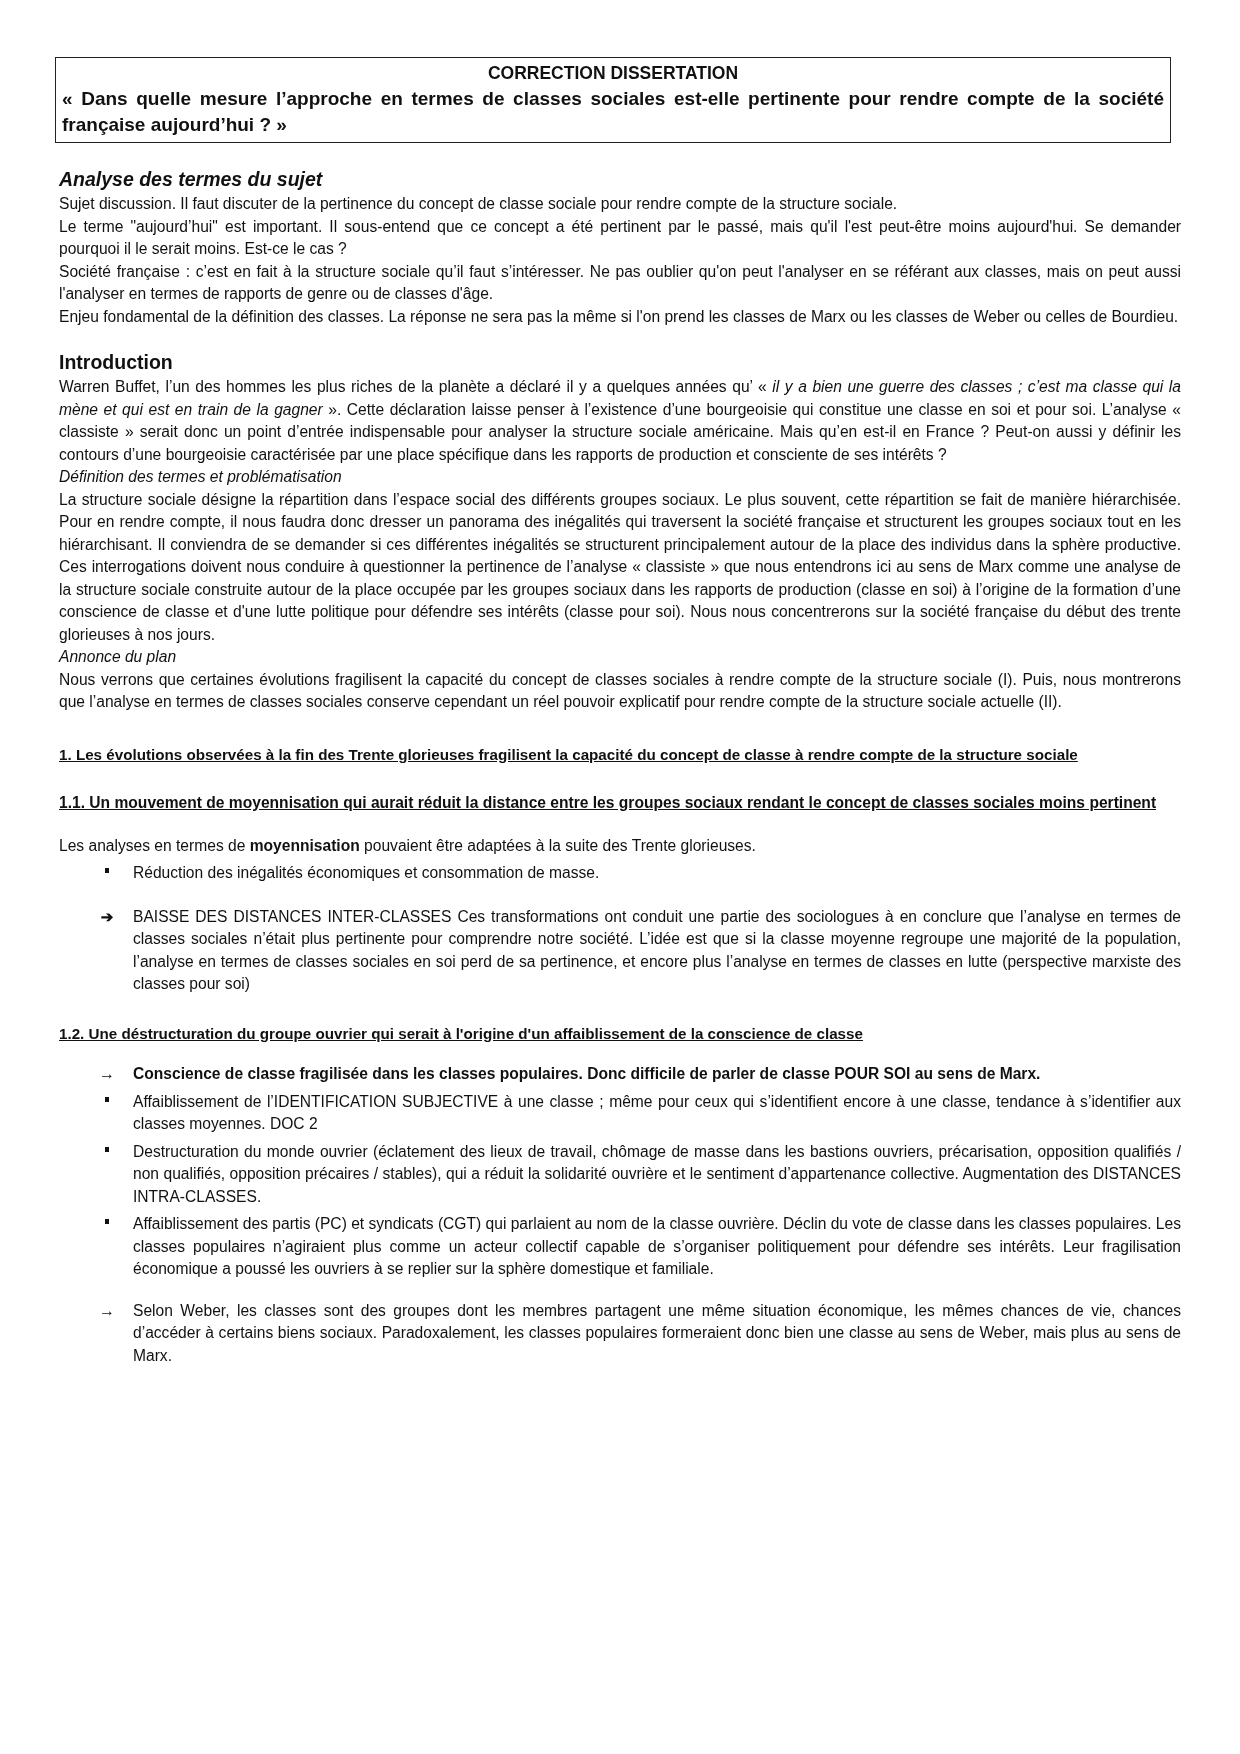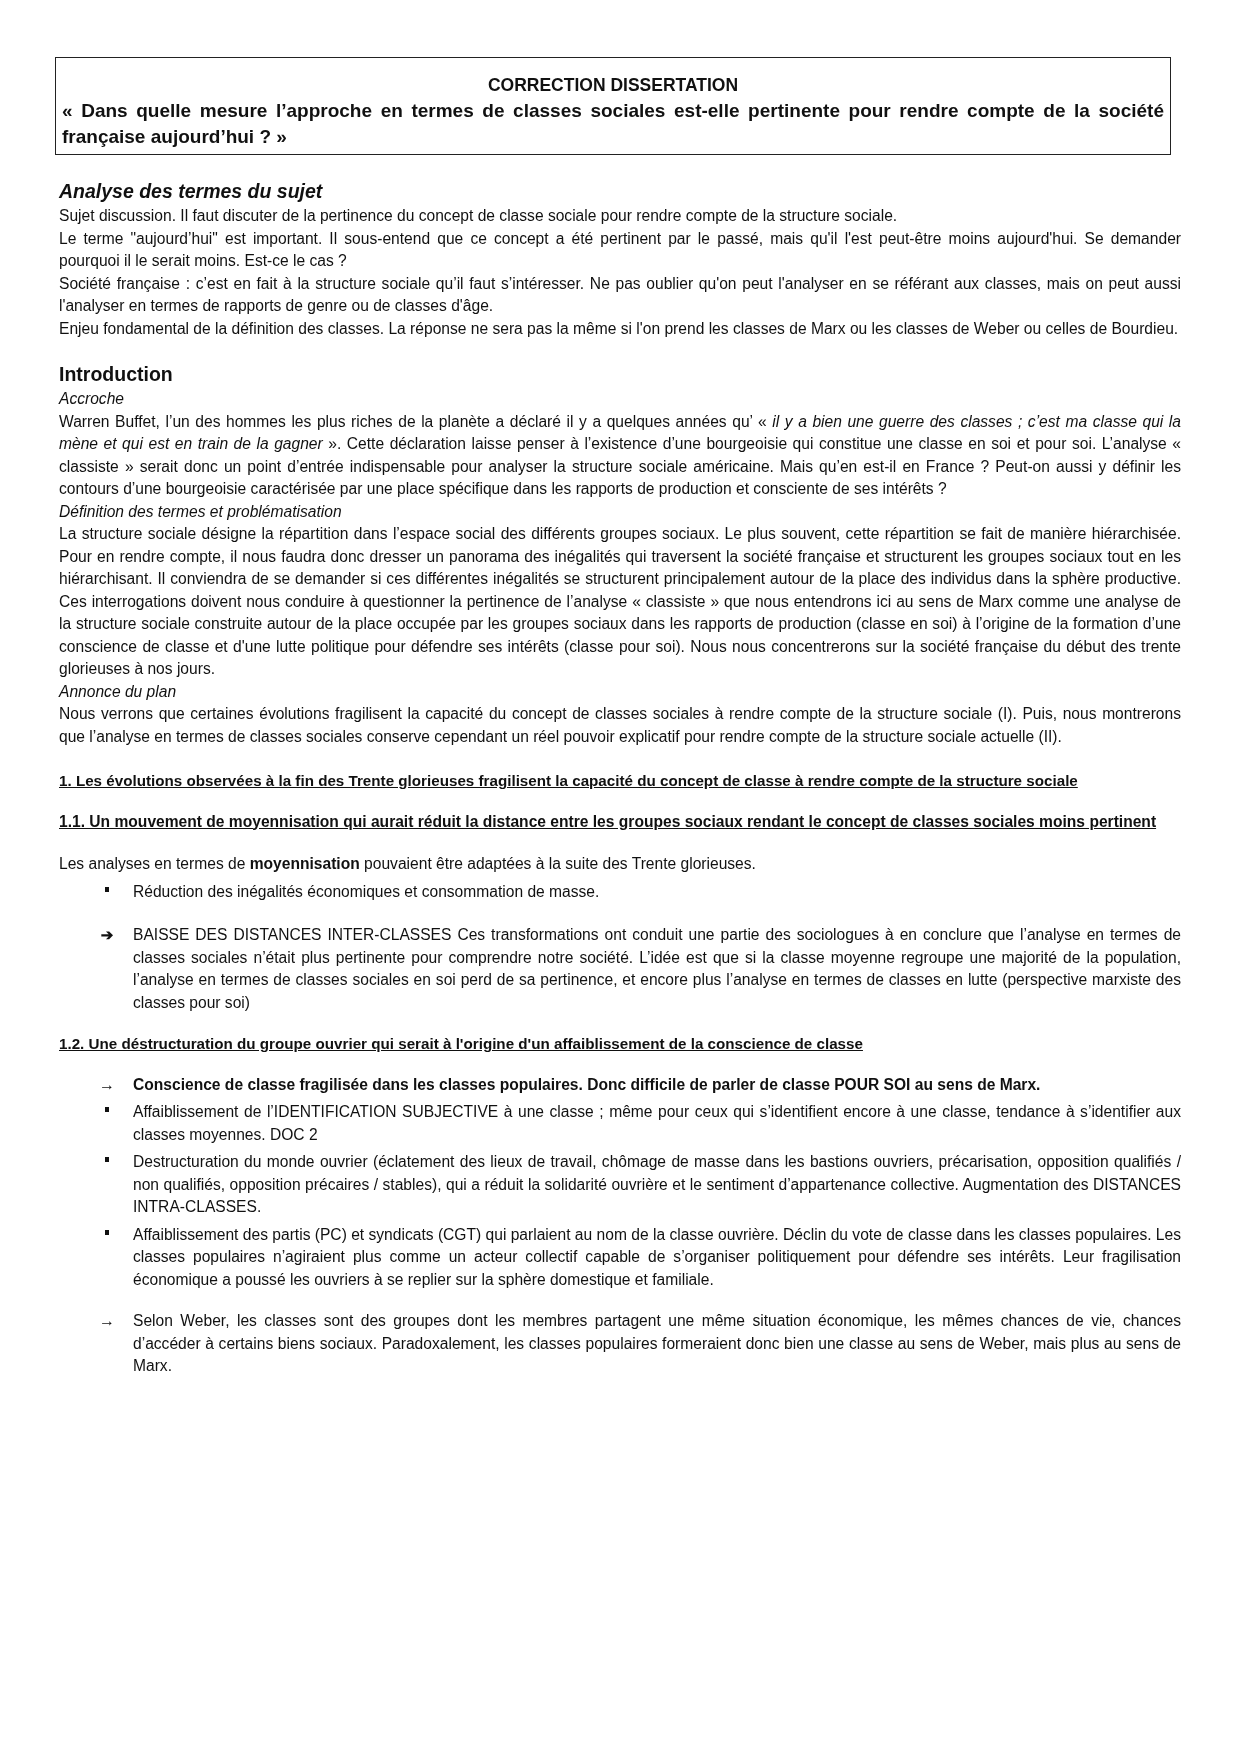--- a/index.html
+++ b/index.html
@@ -1,26 +1,26 @@
 <!DOCTYPE html>
 <html><head>
 <meta charset="utf-8">
 <style>
   html, body { margin: 0; padding: 0; background: #ffffff; }
   body { width: 1240px; height: 1754px; position: relative; overflow: hidden;
          font-family: "Liberation Sans", sans-serif; color: #111; }
   .page { position: absolute; left: 59px; top: 57px; width: 1122px; font-size: 15.6px; line-height: 22.5px; }
-  .title-box { border: 1.3px solid #222; padding: 14px 6px 4px 6px; margin-left: -4px; width: 1116px; box-sizing: border-box; }
+  .title-box { border: 1.3px solid #222; padding: 2px 6px 4px 6px; margin-left: -4px; width: 1116px; box-sizing: border-box; }
   .title-box .t1 { text-align: center; font-weight: bold; font-size: 17.5px; line-height: 26px; }
   .title-box .t2 { font-weight: bold; font-size: 19px; line-height: 26px; text-align: justify; }
   h2.sec { font-size: 19.5px; font-weight: bold; margin: 0; line-height: 28px; }
   h2.sec.it { font-style: italic; }
   p { margin: 0; text-align: justify; }
   .ital { font-style: italic; }
-  .u-head { font-weight: bold; text-decoration: underline; text-align: justify; }
+  .u-head { font-weight: bold; text-decoration: underline; text-align: justify; margin-top: 8px; }
   .list { margin: 0; padding: 0; list-style: none; }
   .li { position: relative; padding-left: 74px; text-align: justify; margin-bottom: 5px; }
   .li .mk { position: absolute; left: 38px; top: 0; width: 20px; text-align: center; }
   .mk.sq::before { content: ""; display: inline-block; width: 4px; height: 5px; background: #111; vertical-align: middle; position: relative; top: -3px; }
   .mk.arr-bold { font-weight: bold; font-size: 15px; }
   .mk.arr { font-size: 16px; }
   .bold { font-weight: bold; }
 </style>
 </head>
 <body>
@@ -34,21 +34,20 @@
 
   <div style="height:22px"></div>
   <h2 class="sec it">Analyse des termes du sujet</h2>
   <p>Sujet discussion. Il faut discuter de la pertinence du concept de classe sociale pour rendre compte de la structure sociale.</p>
   <p>Le terme "aujourd’hui" est important. Il sous-entend que ce concept a été pertinent par le passé, mais qu'il l'est peut-être moins aujourd'hui. Se demander pourquoi il le serait moins. Est-ce le cas ?</p>
   <p>Société française : c’est en fait à la structure sociale qu’il faut s’intéresser. Ne pas oublier qu'on peut l'analyser en se référant aux classes, mais on peut aussi l'analyser en termes de rapports de genre ou de classes d'âge.</p>
   <p>Enjeu fondamental de la définition des classes. La réponse ne sera pas la même si l'on prend les classes de Marx ou les classes de Weber ou celles de Bourdieu.</p>
 
   <div style="height:20px"></div>
   <h2 class="sec">Introduction</h2>
-  <p class="ital">Accroche</p>
   <p><span>Warren Buffet, l’un des hommes les plus riches de la planète a déclaré il y a quelques années qu’ « </span><span class="ital">il y a bien une guerre des classes ; c’est ma classe qui la mène et qui est en train de la gagner</span><span> ». Cette déclaration laisse penser à l’existence d’une bourgeoisie qui constitue une classe en soi et pour soi. L’analyse « classiste » serait donc un point d’entrée indispensable pour analyser la structure sociale américaine. Mais qu’en est-il en France ? Peut-on aussi y définir les contours d’une bourgeoisie caractérisée par une place spécifique dans les rapports de production et consciente de ses intérêts ?</span></p>
   <p class="ital">Définition des termes et problématisation</p>
   <p>La structure sociale désigne la répartition dans l’espace social des différents groupes sociaux. Le plus souvent, cette répartition se fait de manière hiérarchisée. Pour en rendre compte, il nous faudra donc dresser un panorama des inégalités qui traversent la société française et structurent les groupes sociaux tout en les hiérarchisant. Il conviendra de se demander si ces différentes inégalités se structurent principalement autour de la place des individus dans la sphère productive. Ces interrogations doivent nous conduire à questionner la pertinence de l’analyse « classiste » que nous entendrons ici au sens de Marx comme une analyse de la structure sociale construite autour de la place occupée par les groupes sociaux dans les rapports de production (classe en soi) à l’origine de la formation d’une conscience de classe et d'une lutte politique pour défendre ses intérêts (classe pour soi). Nous nous concentrerons sur la société française du début des trente glorieuses à nos jours.</p>
   <p class="ital">Annonce du plan</p>
   <p>Nous verrons que certaines évolutions fragilisent la capacité du concept de classes sociales à rendre compte de la structure sociale (I). Puis, nous montrerons que l’analyse en termes de classes sociales conserve cependant un réel pouvoir explicatif pour rendre compte de la structure sociale actuelle (II).</p>
 
   <div style="height:22px"></div>
   <p class="u-head" style="font-size:15.2px">1. Les évolutions observées à la fin des Trente glorieuses fragilisent la capacité du concept de classe à rendre compte de la structure sociale</p>
 
   <div style="height:18px"></div>

